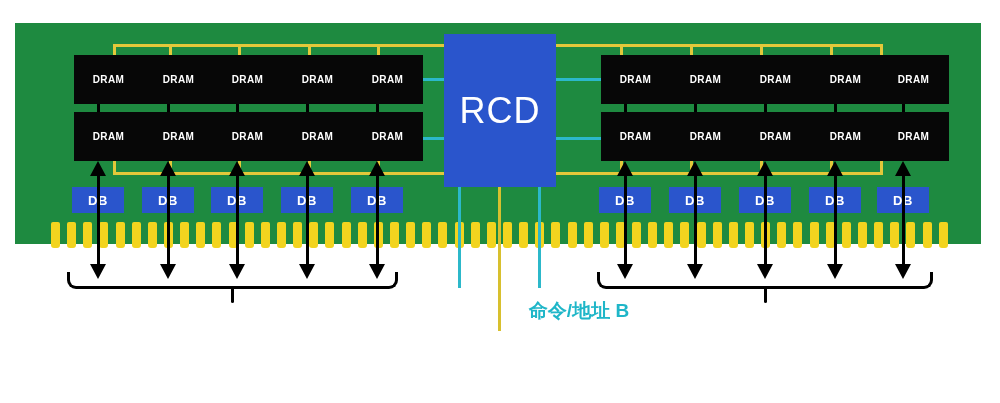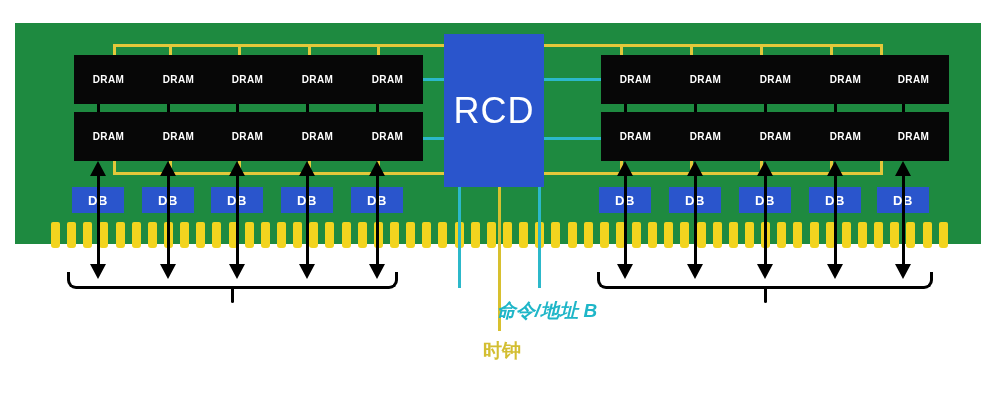--- a/index.html
+++ b/index.html
@@ -24,21 +24,21 @@
     color:var(--c-text_white,#fff);display:flex;align-items:center;justify-content:center;
     font-size:10px;font-weight:bold;letter-spacing:0.4px;
   }
   .rowtick{position:absolute;width:3px;height:8px;top:104px;background:var(--c-black,#000);}
   .db{
     position:absolute;top:187px;width:52px;height:26px;background:var(--c-blue,#2a55cc);
     color:var(--c-text_white,#fff);display:flex;align-items:center;justify-content:center;
     font-size:13px;font-weight:600;letter-spacing:0.5px;
   }
   .rcd{
-    position:absolute;left:444px;top:34px;width:100px;height:153px;
+    position:absolute;left:444px;top:34px;width:112px;height:153px;
     background:var(--c-blue,#2a55cc);color:var(--c-text_white,#fff);
     display:flex;align-items:center;justify-content:center;
     font-size:36px;letter-spacing:1px;
   }
   
   .pins{
     position:absolute;left:51px;top:222px;width:897px;height:26px;
     display:flex;justify-content:space-between;
   }
   .pin{width:9px;height:26px;background:var(--c-pin,#f2d41f);border-radius:2px 2px 3px 3px;}
@@ -333,16 +333,15 @@
 
   <div class="vsig cyan" style="left:458px;"></div>
   <div class="vsig gold" style="left:498px;"></div>
   <div class="vsig cyan" style="left:538px;"></div>
 
   <div class="brace" style="left:67px;width:331px;"></div>
   <div class="brace-tick" style="left:231px;"></div>
   <div class="brace" style="left:597px;width:336px;"></div>
   <div class="brace-tick" style="left:764px;"></div>
 
-  <div class="signal-label" style="left:472px;font-style:italic;">命令/地址 B</div>
-  <div class="clock-label" style="left:432px;">时钟</div>
+  <div class="signal-label" style="left:504px;">命令/地址 B</div>
 
 </div>
 
 </body></html>

